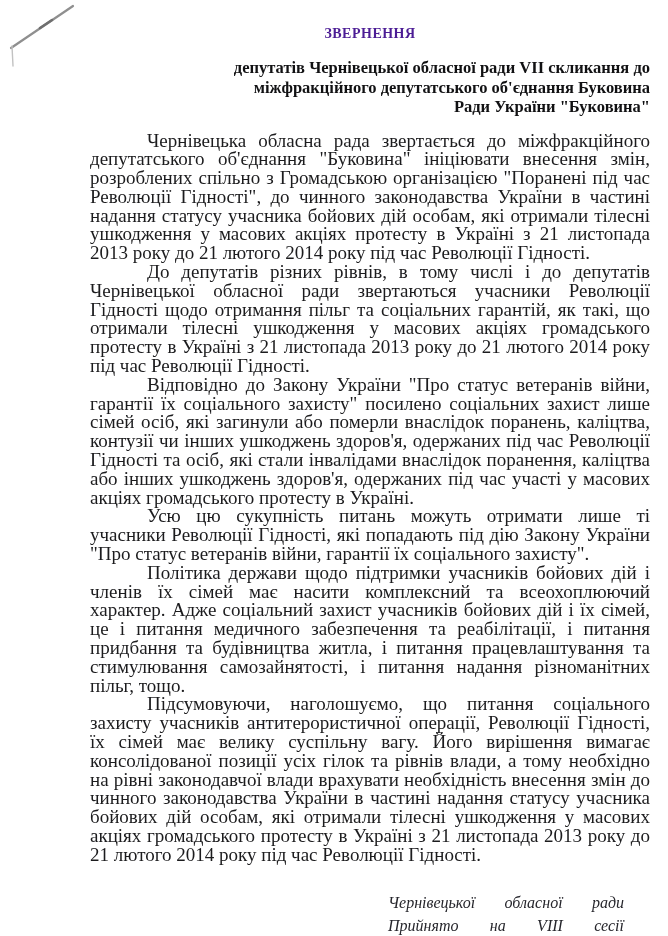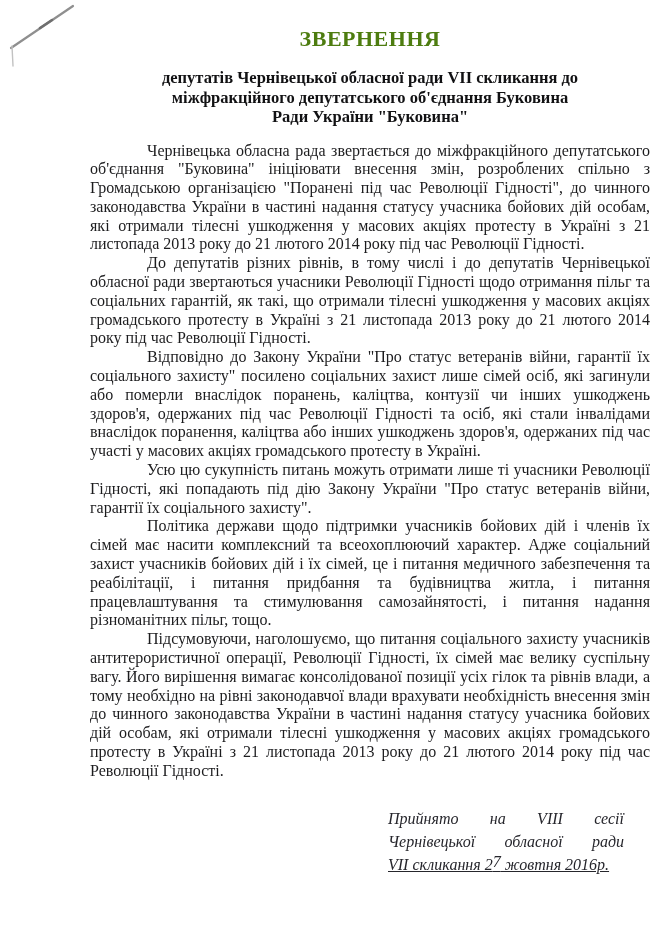--- a/index.html
+++ b/index.html
@@ -24,40 +24,40 @@
   .content {
     position: absolute;
     left: 90px;
     top: 0;
     width: 560px;
   }
   .doc-title {
     margin-top: 26px;
     text-align: center;
     font-weight: bold;
-    font-size: 22px;
+    font-size: 14px;
     letter-spacing: 0.5px;
-    color: #4d7c0f;
+    color: #4c1d95;
   }
   .doc-subtitle {
     margin-top: 16px;
-    text-align: center;
+    text-align: right;
     font-weight: bold;
     font-size: 16.5px;
     line-height: 19.5px;
     color: #111113;
   }
   .body-text {
     margin-top: 15px;
   }
   .body-text p {
     margin: 0;
     text-align: justify;
     text-indent: 57px;
-    font-size: 16px;
+    font-size: 19px;
     line-height: 18.8px;
   }
   .signature {
     margin-top: 26px;
     margin-left: 298px;
     width: 236px;
     font-style: italic;
     font-size: 16px;
     line-height: 23px;
     color: #26262c;
@@ -99,19 +99,19 @@
     <div class="body-text">
       <p>Чернівецька обласна рада звертається до міжфракційного депутатського об'єднання "Буковина" ініціювати внесення змін, розроблених спільно з Громадською організацією "Поранені під час Революції Гідності", до чинного законодавства України в частині надання статусу учасника бойових дій особам, які отримали тілесні ушкодження у масових акціях протесту в Україні з 21 листопада 2013 року до 21 лютого 2014 року під час Революції Гідності.</p>
       <p>До депутатів різних рівнів, в тому числі і до депутатів Чернівецької обласної ради звертаються учасники Революції Гідності щодо отримання пільг та соціальних гарантій, як такі, що отримали тілесні ушкодження у масових акціях громадського протесту в Україні з 21 листопада 2013 року до 21 лютого 2014 року під час Революції Гідності.</p>
       <p>Відповідно до Закону України "Про статус ветеранів війни, гарантії їх соціального захисту" посилено соціальних захист лише сімей осіб, які загинули або померли внаслідок поранень, каліцтва, контузії чи інших ушкоджень здоров'я, одержаних під час Революції Гідності та осіб, які стали інвалідами внаслідок поранення, каліцтва або інших ушкоджень здоров'я, одержаних під час участі у масових акціях громадського протесту в Україні.</p>
       <p>Усю цю сукупність питань можуть отримати лише ті учасники Революції Гідності, які попадають під дію Закону України "Про статус ветеранів війни, гарантії їх соціального захисту".</p>
       <p>Політика держави щодо підтримки учасників бойових дій і членів їх сімей має насити комплексний та всеохоплюючий характер. Адже соціальний захист учасників бойових дій і їх сімей, це і питання медичного забезпечення та реабілітації, і питання придбання та будівництва житла, і питання працевлаштування та стимулювання самозайнятості, і питання надання різноманітних пільг, тощо.</p>
       <p>Підсумовуючи, наголошуємо, що питання соціального захисту учасників антитерористичної операції, Революції Гідності, їх сімей має велику суспільну вагу. Його вирішення вимагає консолідованої позиції усіх гілок та рівнів влади, а тому необхідно на рівні законодавчої влади врахувати необхідність внесення змін до чинного законодавства України в частині надання статусу учасника бойових дій особам, які отримали тілесні ушкодження у масових акціях громадського протесту в Україні з 21 листопада 2013 року до 21 лютого 2014 року під час Революції Гідності.</p>
     </div>
 
     <div class="signature">
+      <div class="sig-line-justified">Чернівецької обласної ради</div>
       <div class="sig-line-justified">Прийнято на VIII сесії</div>
-      <div class="sig-line-justified">Чернівецької обласної ради</div>
       <div class="sig-line-last"><span>VII скликання  2</span><span class="sup-digit">7</span><span> жовтня 2016р.</span></div>
     </div>
 
   </div>
 </div>
 
 </body></html>

